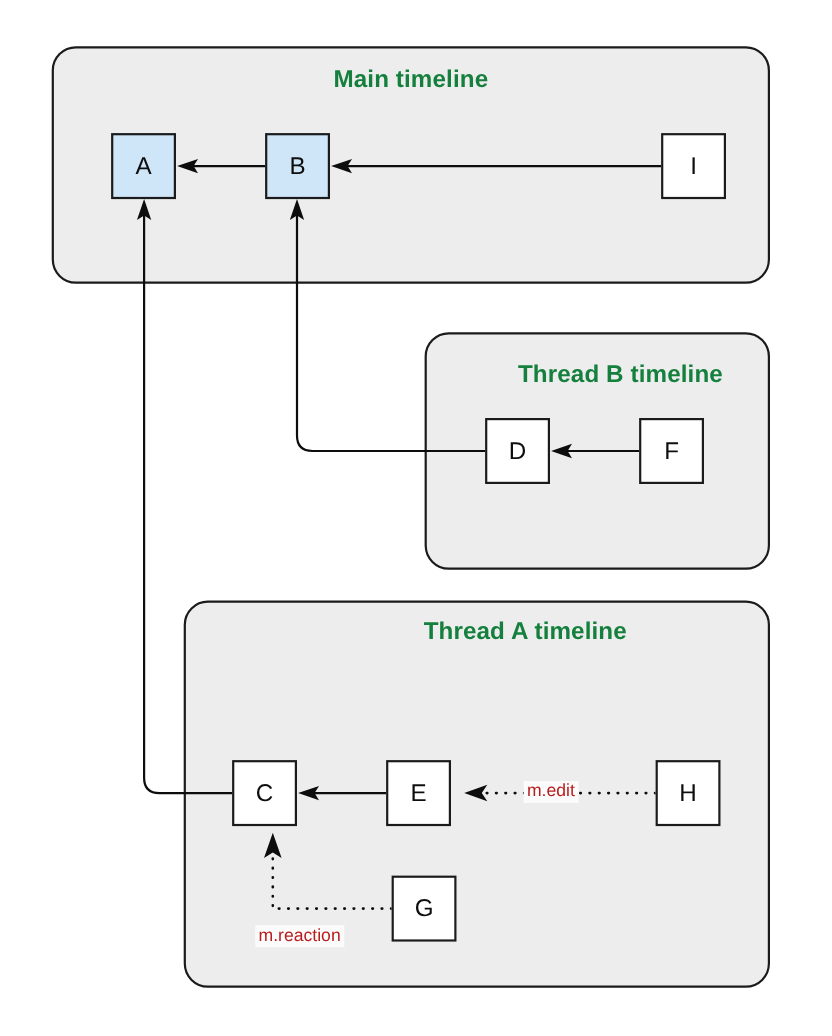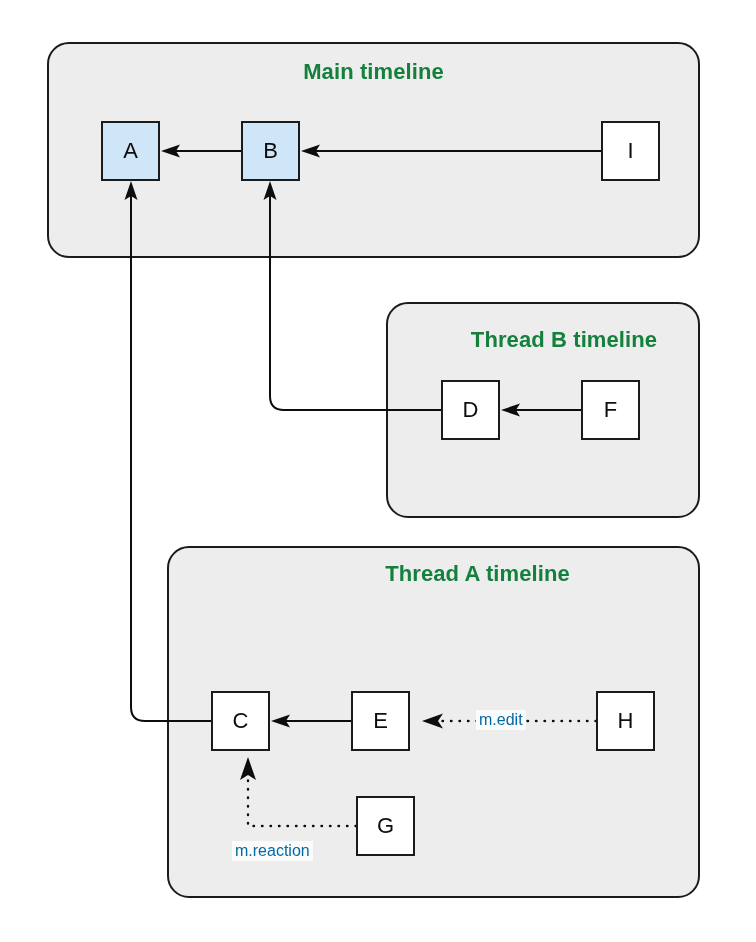--- a/index.html
+++ b/index.html
@@ -77,21 +77,21 @@
     stroke-dasharray: 0.5 8;
   }
   .arrow-head {
     fill: #0d0d0d;
     stroke: none;
   }
   
   .edge-label {
     position: absolute;
     font-size: 16px;
-    color: #0369a1;
+    color: #b91c1c;
     background: #fbfbfb;
     padding: 1px 3px;
     white-space: nowrap;
     line-height: 1.15;
   }
 </style>
 </head>
 <body>
 
 <div id="canvas">

